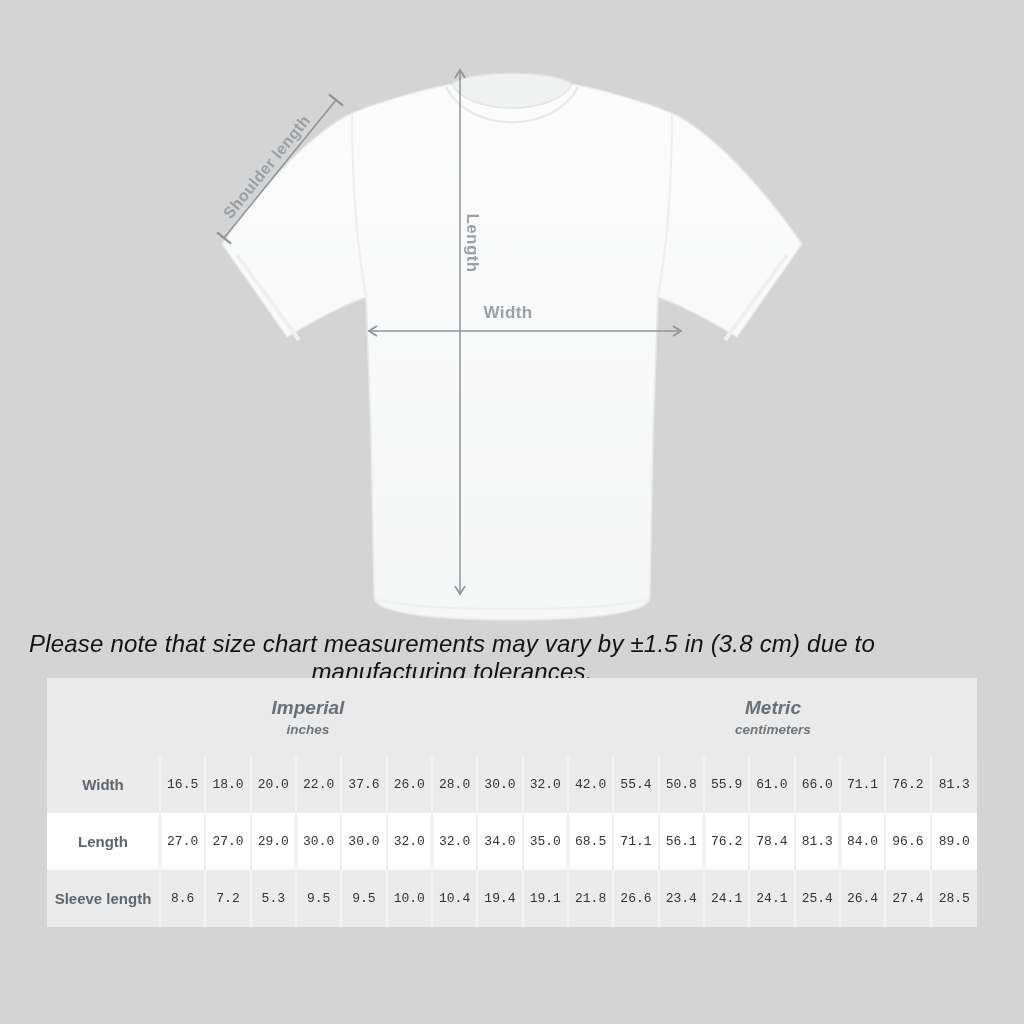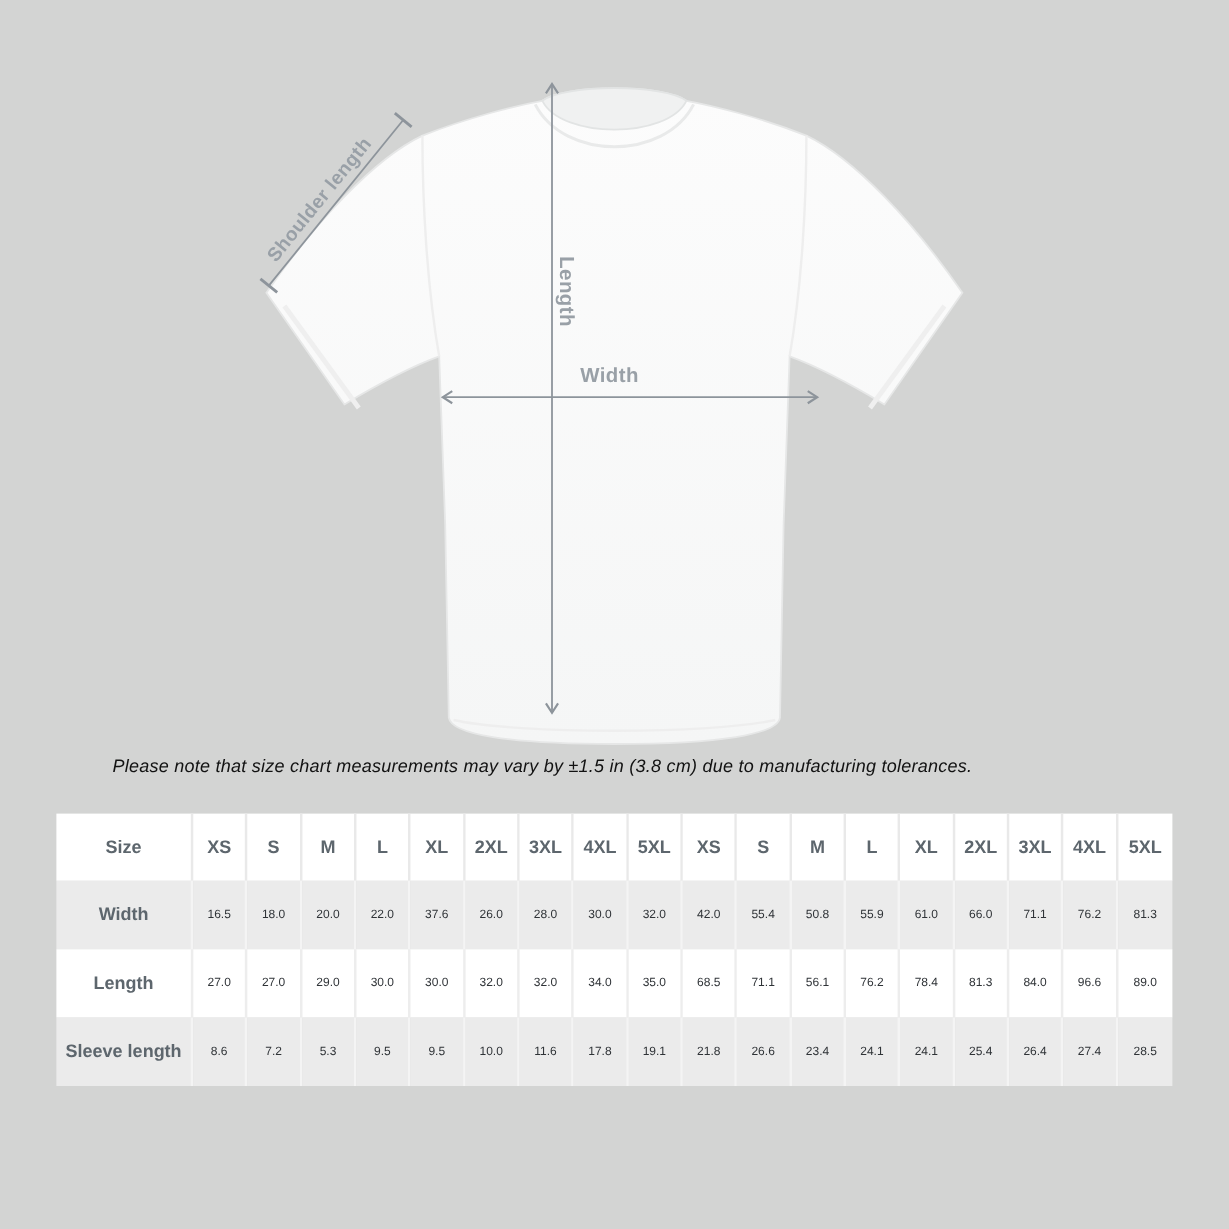--- a/index.html
+++ b/index.html
@@ -25,21 +25,21 @@
   }
   .lbl-shoulder { left: 187px; top: 158px; width: 160px; font-size: 16px; transform: rotate(-51deg); }
   .lbl-length   { left: 412px; top: 233px; width: 120px; transform: rotate(90deg); }
   .lbl-width    { left: 448px; top: 303px; width: 120px; }
 
   
   .note {
     position: absolute; left: 0; top: 630px; width: 904px;
     text-align: center;
     font-style: italic;
-    font-size: 15px;
+    font-size: 24px;
     color: #121212;
     letter-spacing: .2px;
   }
 
   
   .size-table {
     position: absolute; left: 47px; top: 678px;
     width: 930px;
     border-collapse: separate;
     border-spacing: 0;
@@ -52,21 +52,21 @@
     font-size: 15px;
   }
   tr.band th { background: #e9eae9; height: 78px; }
   .g-title { font-size: 19px; font-weight: 700; font-style: italic; color: #697077; }
   .g-sub   { font-size: 13.5px; font-style: italic; color: #6d747a; margin-top: 3px; }
 
   tr.sizes th { background: #ffffff; height: 56px; font-weight: 700; color: #5d666d; border-right: 2px solid #e9e9e9; }
   tr.sizes th:last-child { border-right: none; }
 
   tr.datarow th { font-weight: 700; color: #5d666d; }
-  tr.datarow td { color: #2f3337; font-size: 10px; }
+  tr.datarow td { color: #2f3337; font-size: 13px; font-family: Liberation Mono, monospace; }
   tr.datarow { height: 57px; }
   tr.row-gray  th, tr.row-gray  td { background: #ebebeb; border-right: 2px solid #f4f4f4; }
   tr.row-white th, tr.row-white td { background: #ffffff; border-right: 2px solid #ededed; }
   tr.row-gray  th:last-child, tr.row-gray  td:last-child,
   tr.row-white th:last-child, tr.row-white td:last-child { border-right: none; }
 </style>
 </head>
 <body>
 
 <div class="stage">
@@ -145,40 +145,29 @@
         <col>
         <col>
         <col>
         <col>
         <col>
         <col>
         <col>
         <col>
     </colgroup>
     <thead>
-      <tr class="sizes">
-        <th>Size</th>
-        <th>XS</th>
-        <th>S</th>
-        <th>M</th>
-        <th>L</th>
-        <th>XL</th>
-        <th>2XL</th>
-        <th>3XL</th>
-        <th>4XL</th>
-        <th>5XL</th>
-        <th>XS</th>
-        <th>S</th>
-        <th>M</th>
-        <th>L</th>
-        <th>XL</th>
-        <th>2XL</th>
-        <th>3XL</th>
-        <th>4XL</th>
-        <th>5XL</th>
+      <tr class="band">
+        <th colspan="10">
+          <div class="g-title">Imperial</div>
+          <div class="g-sub">inches</div>
+        </th>
+        <th colspan="9">
+          <div class="g-title">Metric</div>
+          <div class="g-sub">centimeters</div>
+        </th>
       </tr>
     </thead>
     <tbody>
       <tr class="datarow row-gray">
         <th>Width</th>
         <td>16.5</td>
         <td>18.0</td>
         <td>20.0</td>
         <td>22.0</td>
         <td>37.6</td>
@@ -218,22 +207,22 @@
         <td>89.0</td>
       </tr>
       <tr class="datarow row-gray">
         <th>Sleeve length</th>
         <td>8.6</td>
         <td>7.2</td>
         <td>5.3</td>
         <td>9.5</td>
         <td>9.5</td>
         <td>10.0</td>
-        <td>11.6</td>
-        <td>17.8</td>
+        <td>10.4</td>
+        <td>19.4</td>
         <td>19.1</td>
         <td>21.8</td>
         <td>26.6</td>
         <td>23.4</td>
         <td>24.1</td>
         <td>24.1</td>
         <td>25.4</td>
         <td>26.4</td>
         <td>27.4</td>
         <td>28.5</td>

